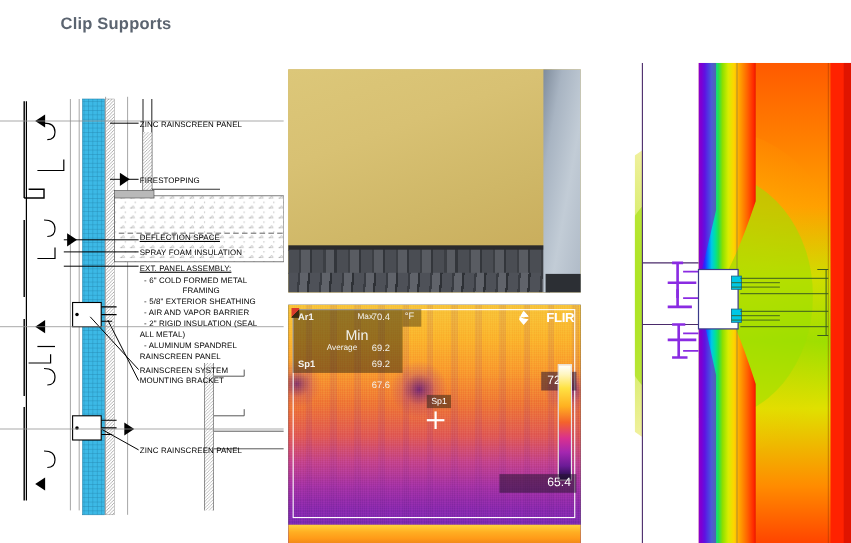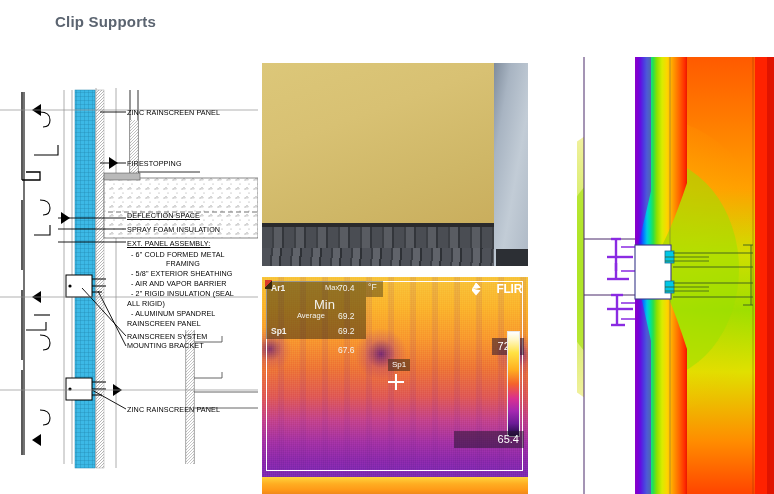--- a/index.html
+++ b/index.html
@@ -359,21 +359,21 @@
 
     <div class="cad-label" style="left:127px; top:165px;">SPRAY FOAM INSULATION</div>
 
     <div class="cad-label" style="left:127px; top:179px; text-decoration:underline;">EXT. PANEL ASSEMBLY:</div>
 
     <div class="cad-label" style="left:131px; top:190px;">- 6" COLD FORMED METAL</div>
     <div class="cad-label" style="left:127px; top:199px;margin-left:39px;">FRAMING</div>
     <div class="cad-label" style="left:131px; top:209px;">- 5/8" EXTERIOR SHEATHING</div>
     <div class="cad-label" style="left:131px; top:219px;">- AIR AND VAPOR BARRIER</div>
     <div class="cad-label" style="left:131px; top:229px;">- 2" RIGID INSULATION (SEAL</div>
-    <div class="cad-label" style="left:127px; top:239px;">ALL RIGID)</div>
+    <div class="cad-label" style="left:127px; top:239px;">ALL METAL)</div>
     <div class="cad-label" style="left:131px; top:249px;">- ALUMINUM SPANDREL</div>
     <div class="cad-label" style="left:127px; top:259px;">RAINSCREEN PANEL</div>
 
     <div class="cad-label" style="left:127px; top:272px;">RAINSCREEN SYSTEM
 MOUNTING BRACKET</div>
 
     <div class="cad-label" style="left:127px; top:345px;">ZINC RAINSCREEN PANEL</div>
   </div>
 
   <div id="photo-panel">

